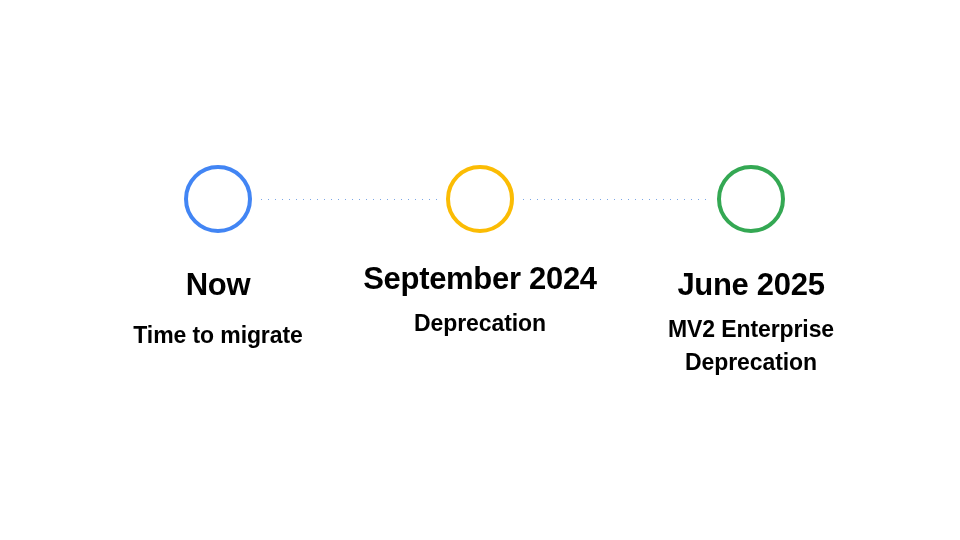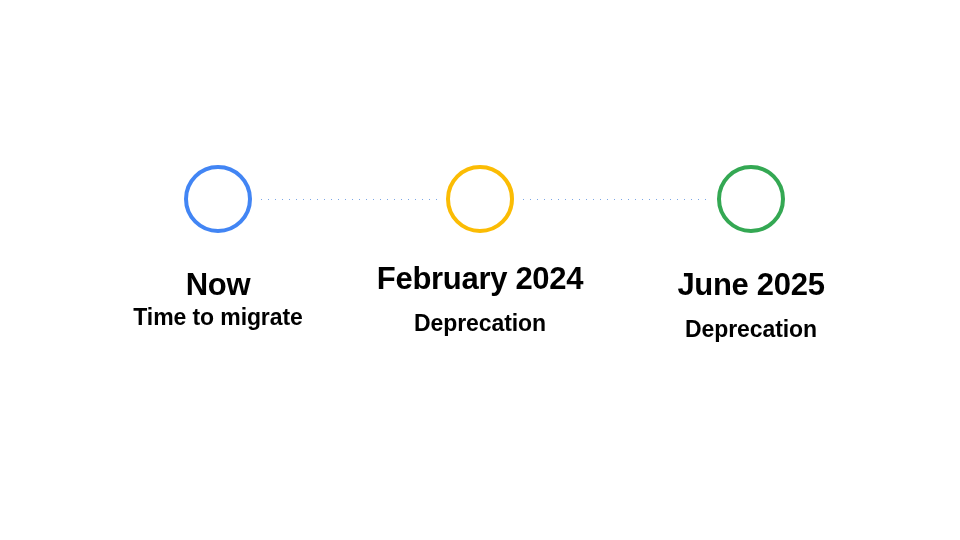--- a/index.html
+++ b/index.html
@@ -79,34 +79,35 @@
 <body style="background: rgb(255, 255, 255);">
 
 <div id="timeline-root">
 
   <div class="connector" id="connector-0" style="left: 258px; width: 182px; top: 198px; background-image: radial-gradient(circle closest-side, rgb(123, 167, 232) 0px, rgb(123, 167, 232) 46%, rgba(0, 0, 0, 0) 52%);"></div>
   <div class="connector" id="connector-1" style="left: 520px; width: 191px; top: 198px; background-image: radial-gradient(circle closest-side, rgb(123, 167, 232) 0px, rgb(123, 167, 232) 46%, rgba(0, 0, 0, 0) 52%);"></div>
 
   <div class="node" id="node-0" style="border-color: rgb(66, 133, 244); left: 184px; top: 165px;"></div>
   <div class="label-block" id="label-0" style="left: 48px; top: 268px; width: 340px;">
     <div class="label-title">Now</div>
-    <div class="label-subtitle" id="subtitle-0" style="">
+    <div class="label-subtitle" id="subtitle-0" style="margin-top: 18px;">
         <span class="sub-line">Time to migrate</span>
       </div>
   </div>
 
   <div class="node" id="node-1" style="border-color: rgb(251, 188, 4); left: 446px; top: 165px;"></div>
   <div class="label-block" id="label-1" style="left: 310px; top: 262px; width: 340px;">
-    <div class="label-title">February 2024</div>
+    <div class="label-title">September 2024</div>
     <div class="label-subtitle" id="subtitle-1" style="margin-top: 12px;">
         <span class="sub-line">Deprecation</span>
       </div>
   </div>
 
   <div class="node" id="node-2" style="border-color: rgb(52, 168, 83); left: 717px; top: 165px;"></div>
   <div class="label-block" id="label-2" style="left: 581px; top: 268px; width: 340px;">
     <div class="label-title">June 2025</div>
     <div class="label-subtitle" id="subtitle-2" style="margin-top: 12px;">
+        <span class="sub-line">MV2 Enterprise</span>
         <span class="sub-line">Deprecation</span>
       </div>
   </div>
 
 </div>
 
 </body></html>

